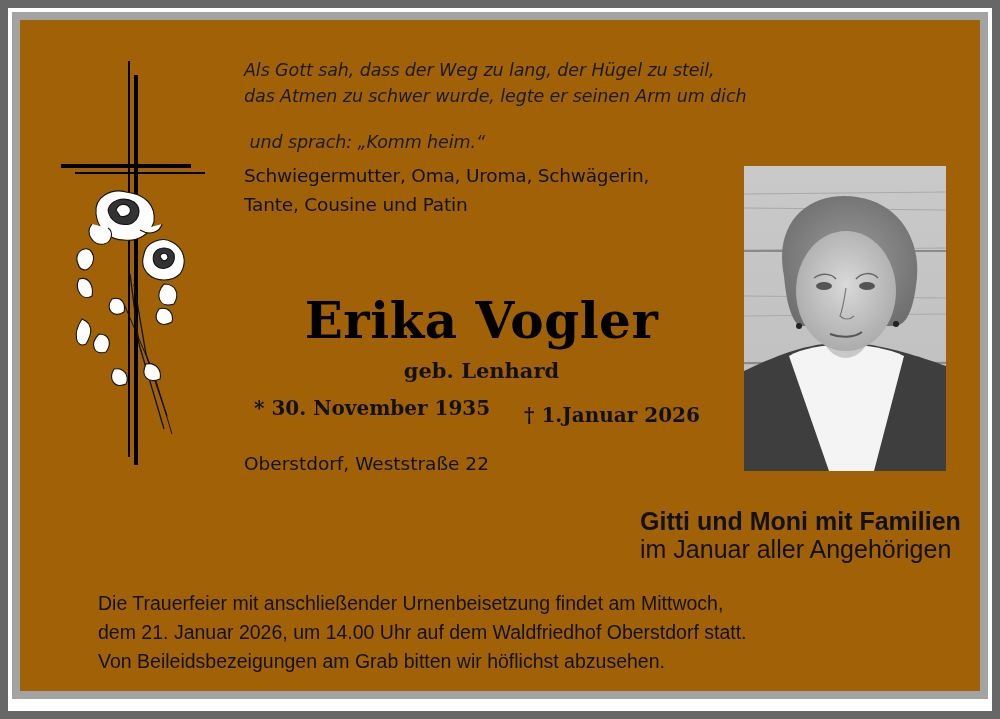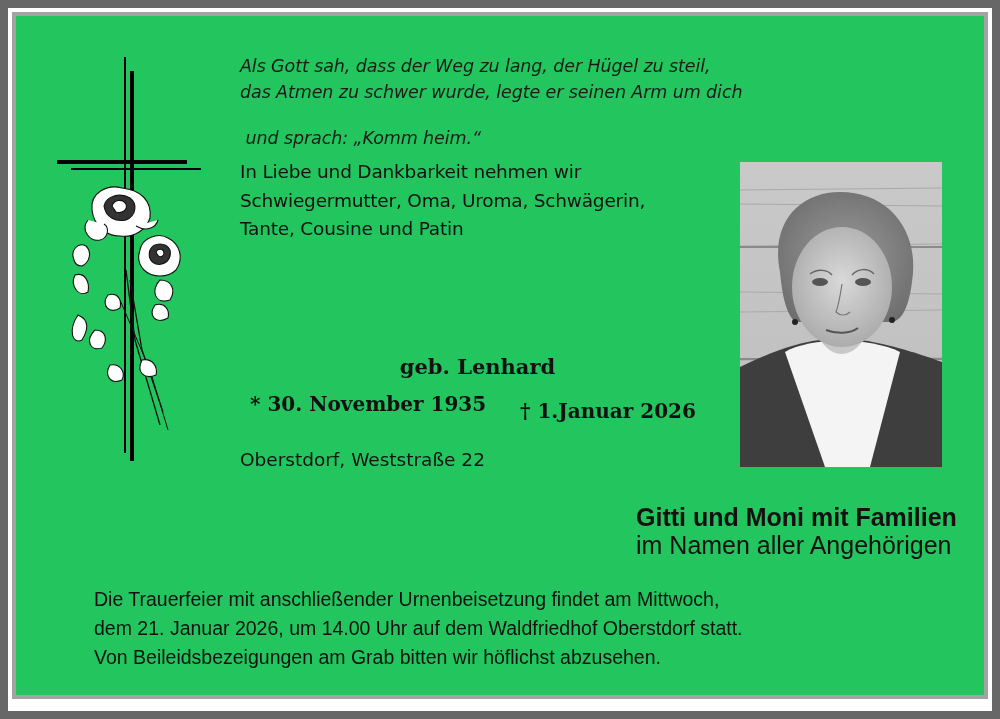--- a/index.html
+++ b/index.html
@@ -8,21 +8,21 @@
       background: #676767;
       font-family: "DejaVu Sans", sans-serif;
       color: #111;
     }
     .outer-white {
       position: absolute; left: 8px; top: 8px; width: 984px; height: 703px;
       background: #ffffff;
     }
     .inner-frame {
       position: absolute; left: 12px; top: 12px; width: 968px; height: 679px;
-      border: 4px solid #a3a3a3; background: #22c55e; box-sizing: border-box;
+      border: 8px solid #a3a3a3; background: #a16207; box-sizing: border-box;
       width: 976px; height: 687px; left: 4px; top: 4px;
     }
     .abs { position: absolute; }
 
     
     .bar { position: absolute; background: #000; }
 
     
     .poem {
       left: 240px; top: 53px; width: 600px;
@@ -126,25 +126,25 @@
         </svg>
       </div>
 
       <div class="abs poem">
         <div class="line">Als Gott sah, dass der Weg zu lang, der Hügel zu steil,</div>
         <div class="line">das Atmen zu schwer wurde, legte er seinen Arm um dich</div>
         <div class="line" style="white-space:pre;margin-top:20px;"> und sprach: „Komm heim.“</div>
       </div>
 
       <div class="abs intro">
-        <div class="line">In Liebe und Dankbarkeit nehmen wir</div>
         <div class="line">Schwiegermutter, Oma, Uroma, Schwägerin,</div>
         <div class="line">Tante, Cousine und Patin</div>
       </div>
 
+      <div class="abs name">Erika Vogler</div>
       <div class="abs maiden">geb. Lenhard</div>
 
       <div class="abs dates">
         <span class="birth">* 30. November 1935</span>
         <span class="death">† 1.Januar 2026</span>
       </div>
 
       <div class="abs address">Oberstdorf, Weststraße 22</div>
 
       <div class="abs photo">
@@ -194,21 +194,21 @@
 
           <path d="M86 168 C96 172 110 172 118 166" stroke="#555" fill="none" stroke-width="2"></path>
 
           <circle cx="55" cy="160" r="3" fill="#222"></circle>
           <circle cx="152" cy="158" r="3" fill="#222"></circle>
         </svg>
       </div>
 
       <div class="abs signers">
         <div class="names">Gitti und Moni mit Familien</div>
-        <div>im Namen aller Angehörigen</div>
+        <div>im Januar aller Angehörigen</div>
       </div>
 
       <div class="abs notice">
         <div class="line">Die Trauerfeier mit anschließender Urnenbeisetzung findet am Mittwoch,</div>
         <div class="line">dem 21. Januar 2026, um 14.00 Uhr auf dem Waldfriedhof Oberstdorf statt.</div>
         <div class="line">Von Beileidsbezeigungen am Grab bitten wir höflichst abzusehen.</div>
       </div>
 
     </div>
   </div>

